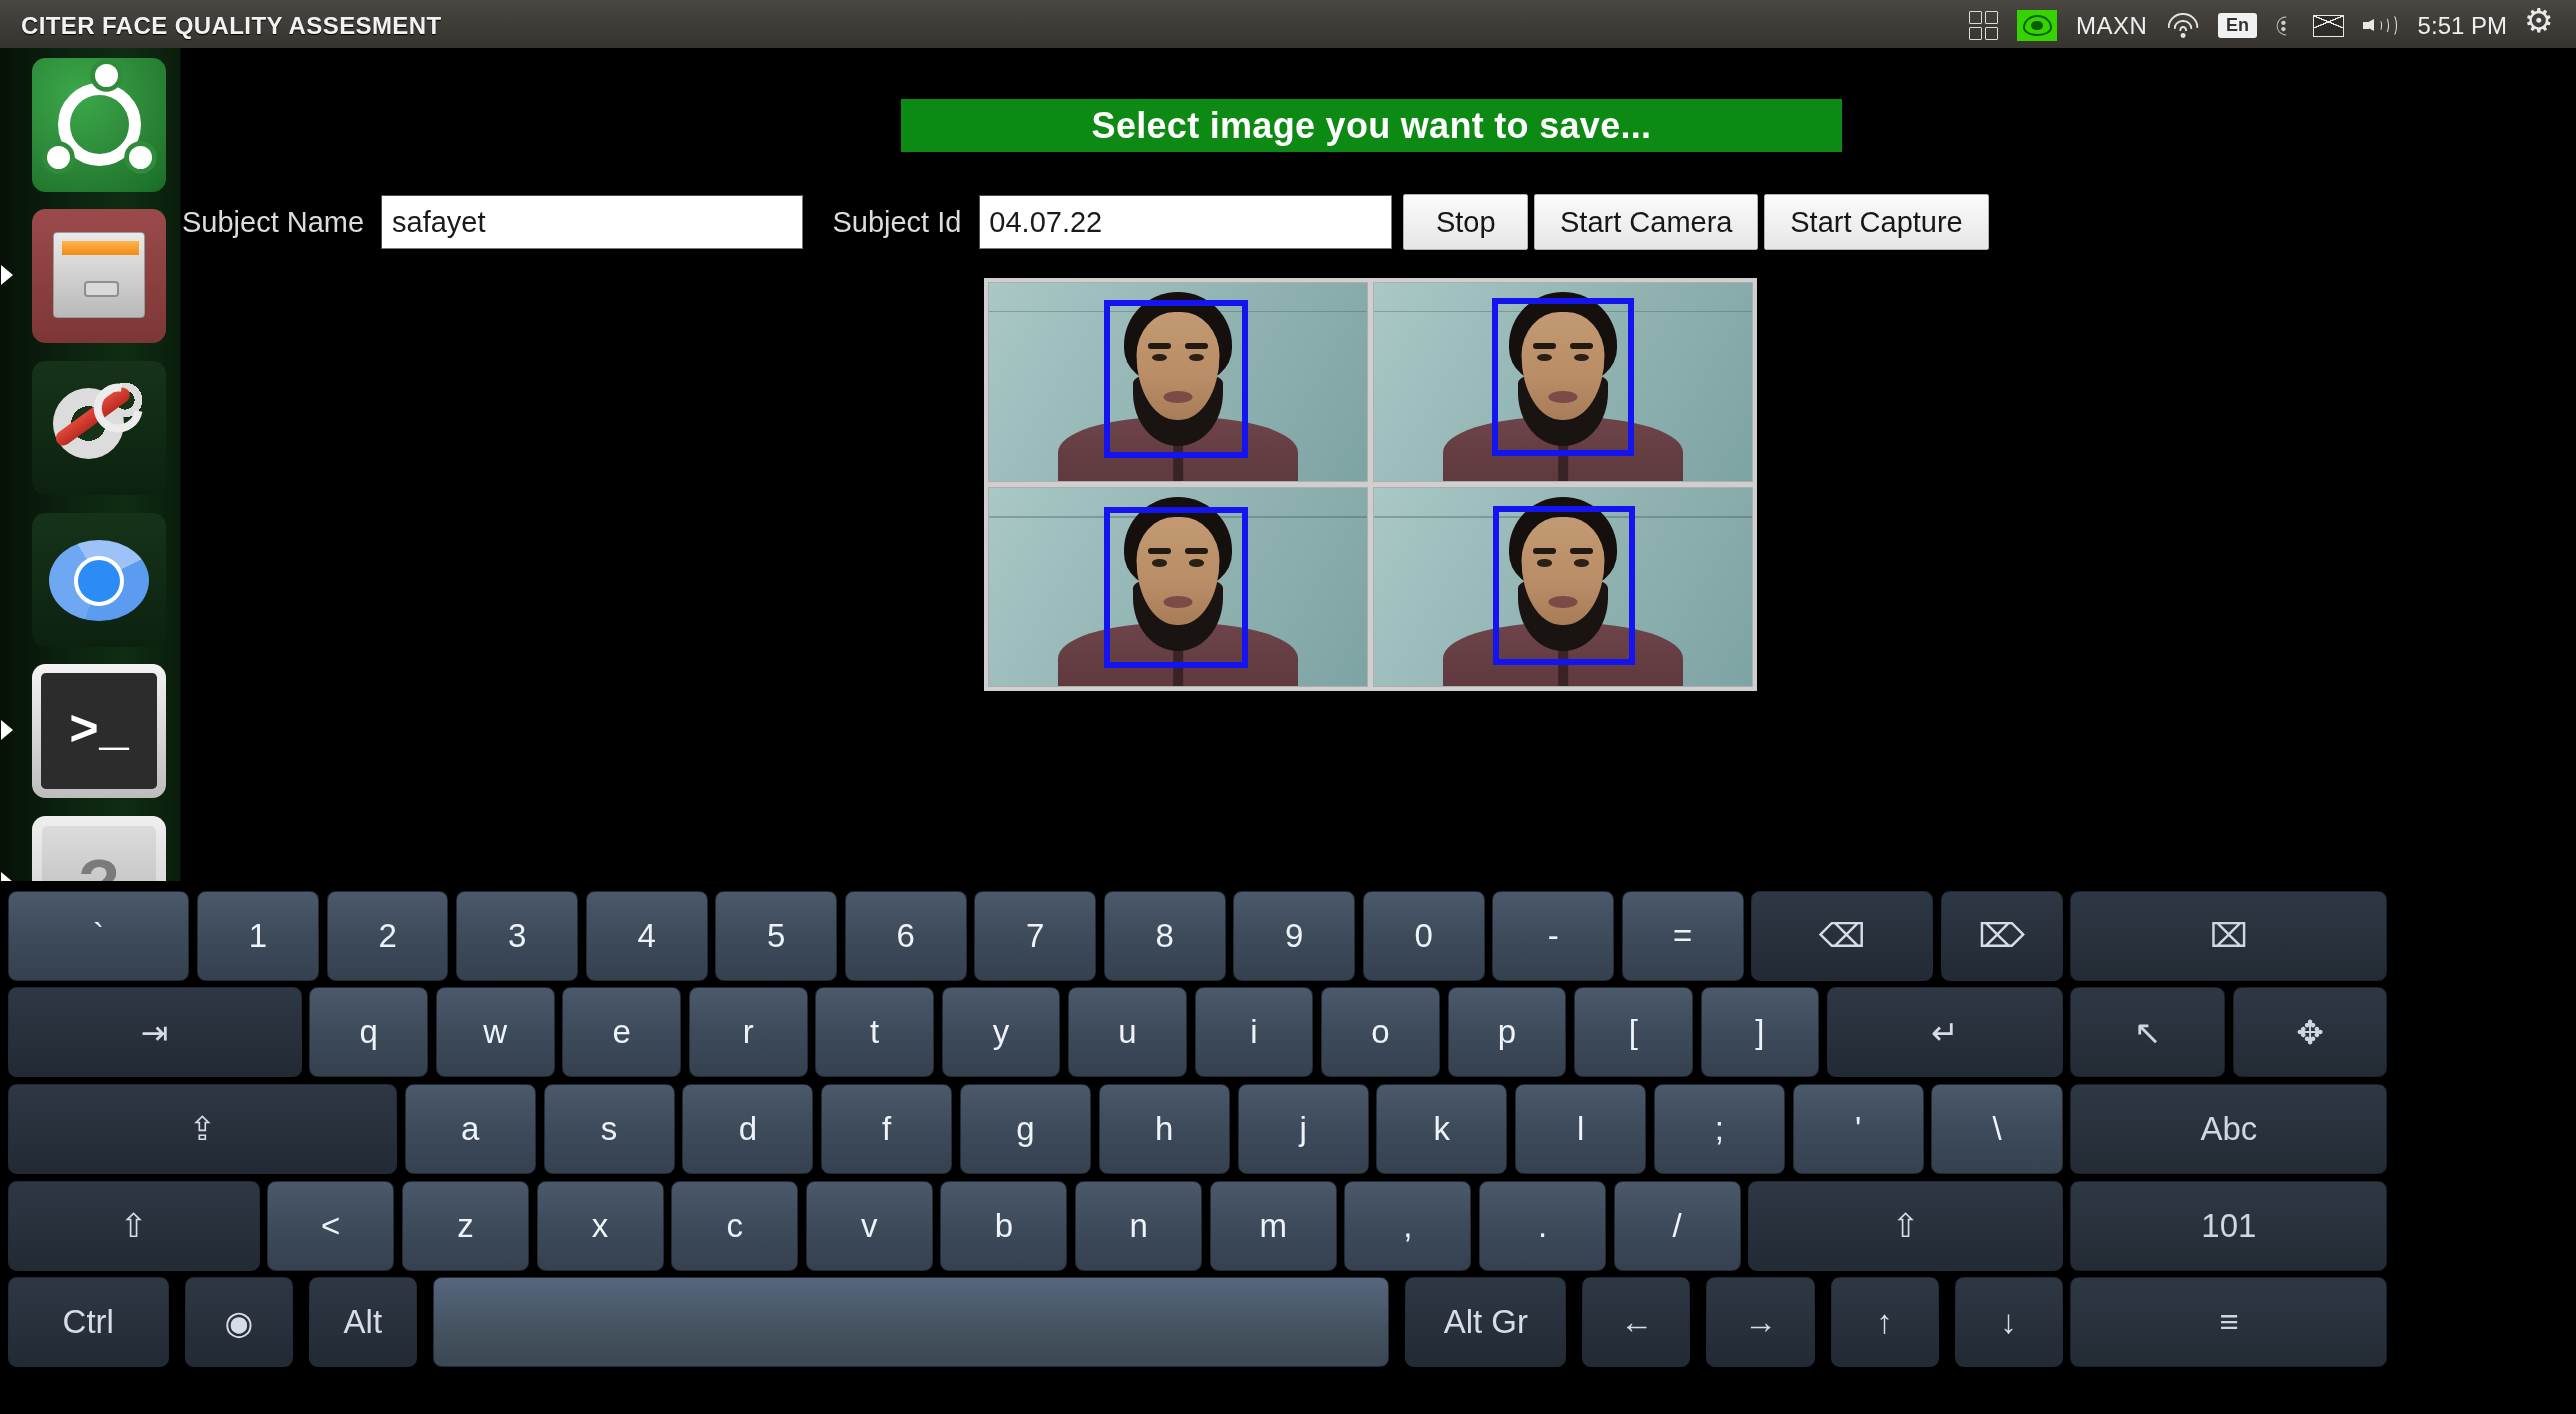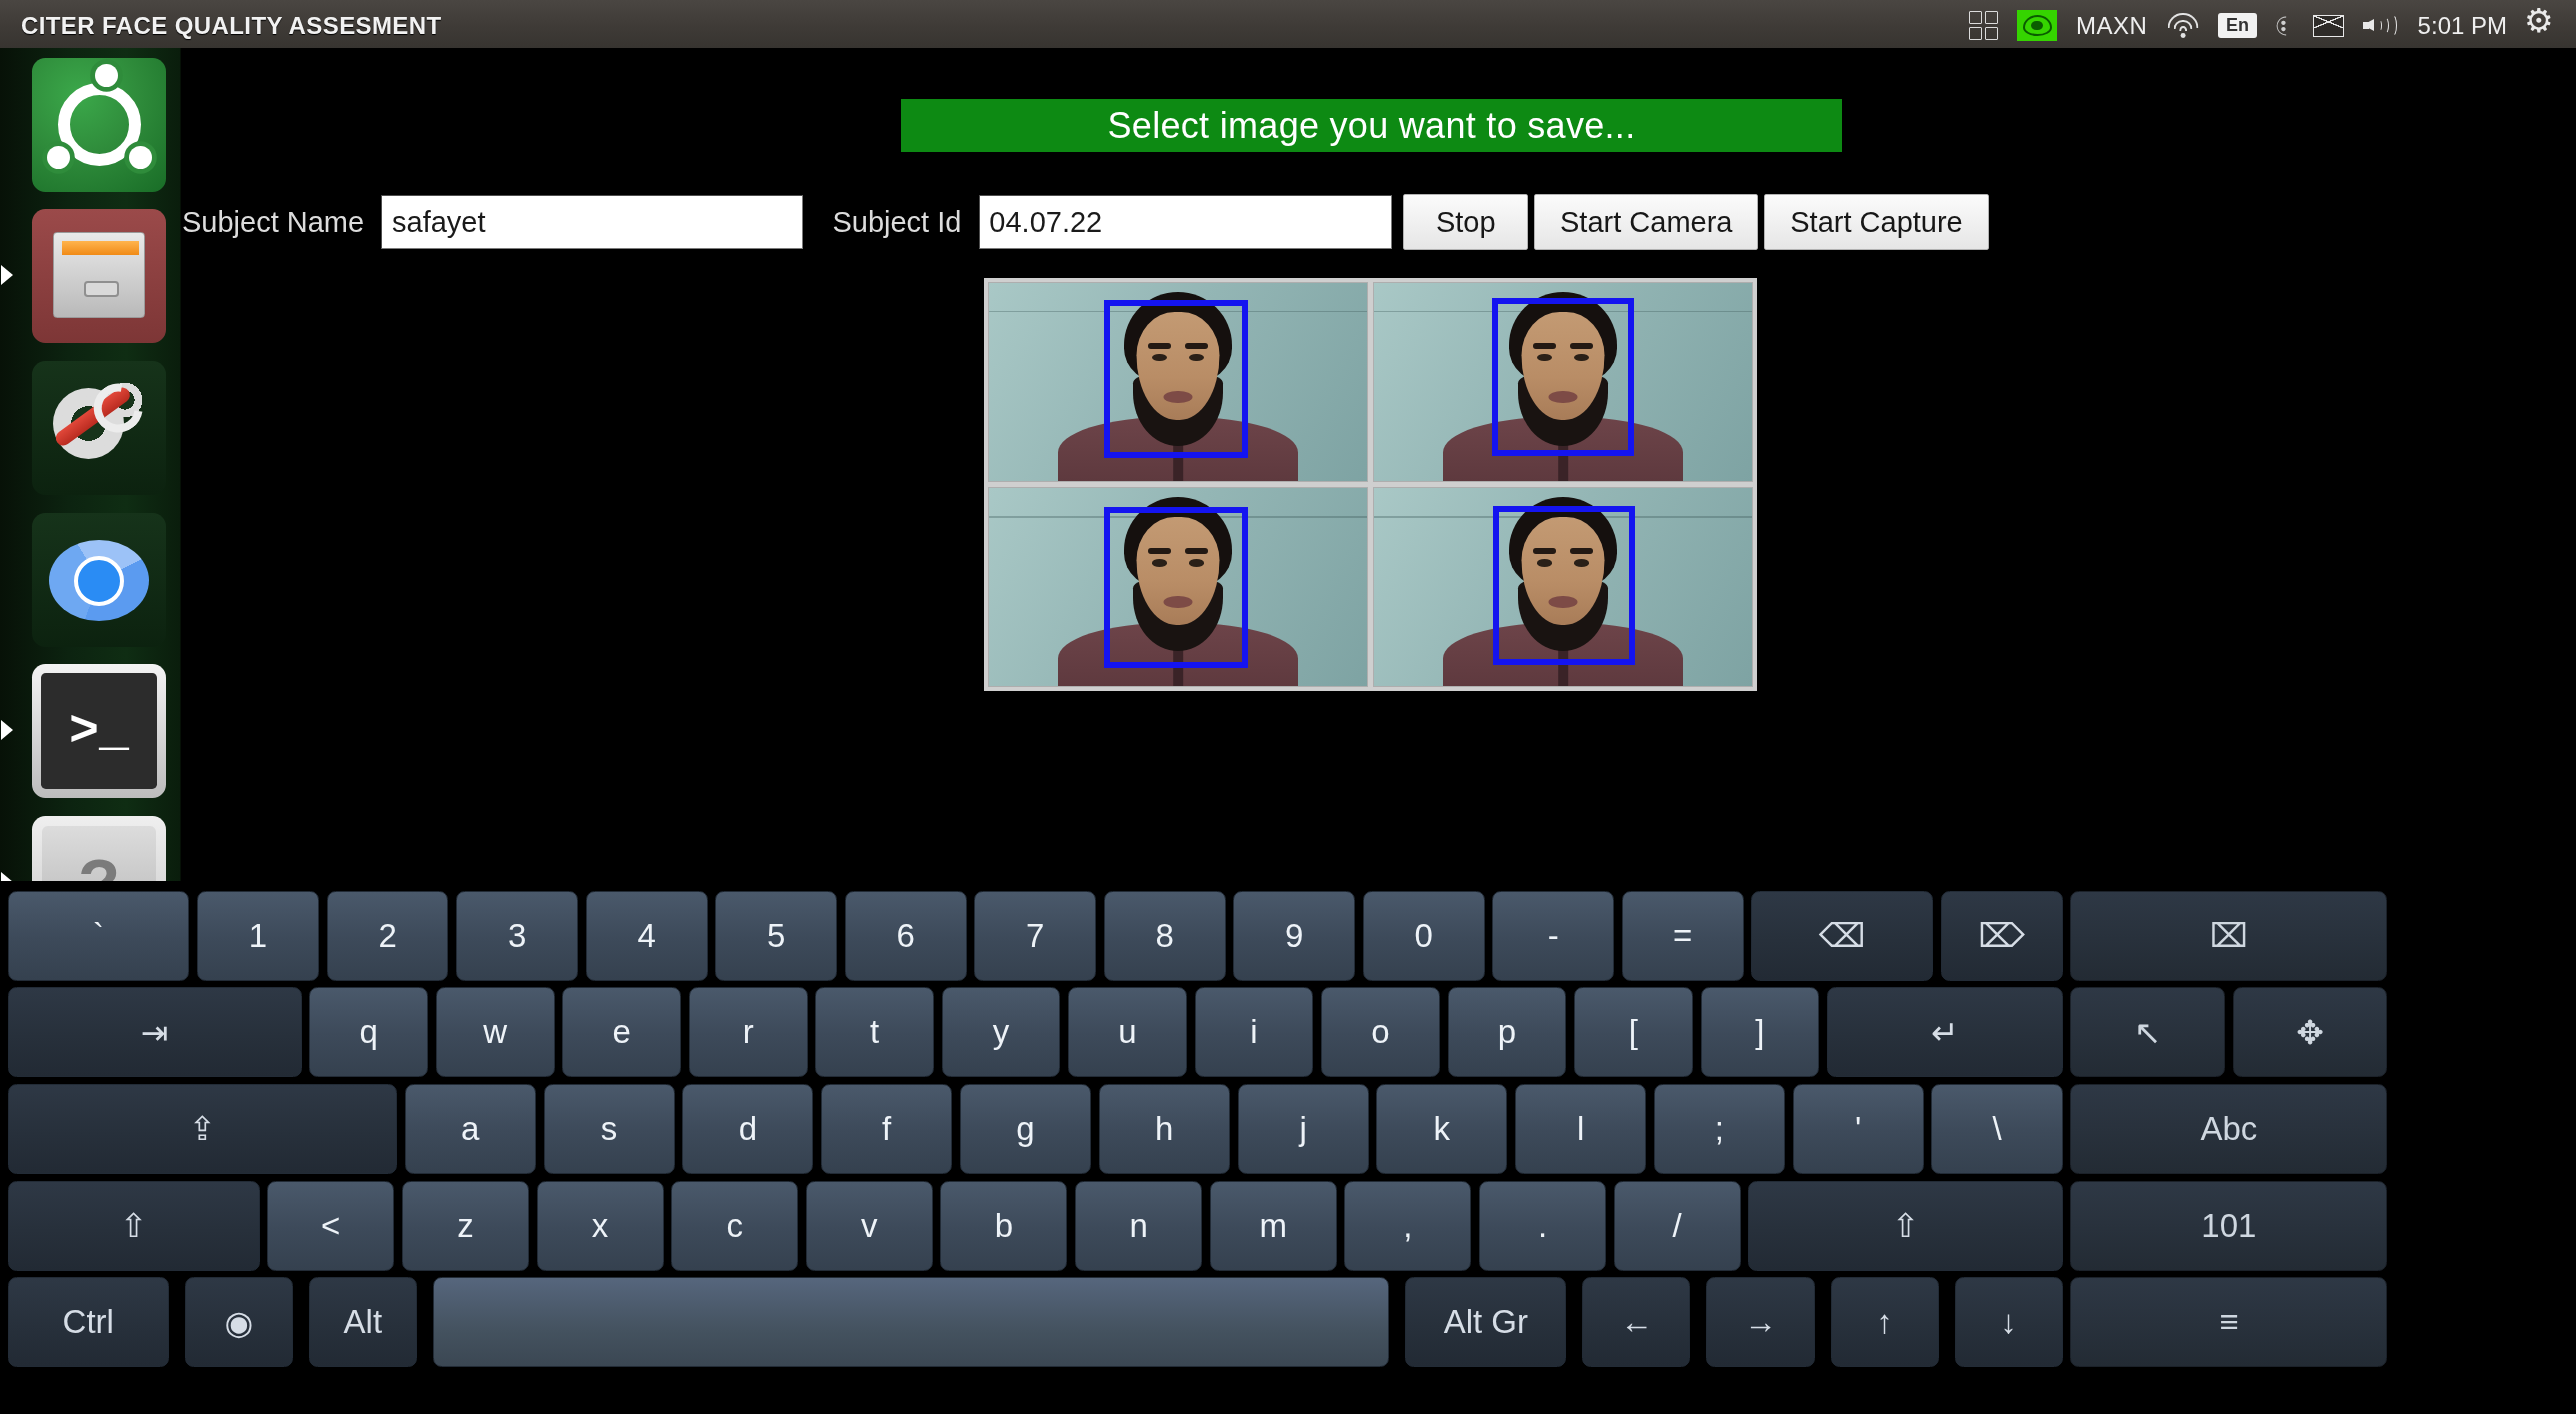--- a/index.html
+++ b/index.html
@@ -138,21 +138,21 @@
   .trash{ position:absolute; left:19px; top:15.4px; width:96px; height:104px; }
   .trash .rim{ width:96px; height:21px; border-radius:50%; background:linear-gradient(to bottom,#f2f2f2,#c7c7c7); border:1.9px solid #9d9d9d; }
   .trash .can{ margin:-5.8px auto 0; width:81px; height:81px; border-radius:0 0 15.4px 15.4px;
      background:linear-gradient(to bottom, rgba(255,255,255,.30), rgba(255,255,255,.10)); position:relative; overflow:hidden; }
 
   
   #app{ position:absolute; left:181px; top:48px; width:2395px; height:1366px; background:#000; }
 
   #banner{
     position:absolute; left:901px; top:99px; width:941px; height:53px;
-    background:#0d8a13; color:#fff; font-size:36px; font-weight:normal;
+    background:#0d8a13; color:#fff; font-size:36px; font-weight:bold;
     display:flex; align-items:center; justify-content:center; letter-spacing:0.3px;
   }
 
   #formrow{ position:absolute; left:182px; top:192px; width:2208px; height:60px; display:flex; align-items:center; }
   .flabel{ color:#dcdcdc; font-size:29px; margin-right:17.3px; white-space:nowrap; }
   .finput{
     height:54px; background:#fff; border:1.9px solid #7a7a7a; border-top-color:#4e4e4e; border-left-color:#4e4e4e;
     font-size:29px; color:#1a1a1a; padding:0 9.6px; outline:none; font-family:"Liberation Sans",sans-serif;
   }
   #subject-name-input{ width:422px; }
@@ -251,21 +251,21 @@
       </div>
     <div class="tray-item">
       <span class="spk">
           <span class="cone"></span>
           <span class="body"></span>
           <span class="arc a1"></span>
           <span class="arc a2"></span>
           <span class="arc a3"></span>
         </span>
     </div>
-    <div class="tray-item clock">5:01 PM</div>
+    <div class="tray-item clock">5:51 PM</div>
     <div class="tray-item">
         <span class="gear-tray"></span>
       </div>
   </div>
 </div>
 
 <div id="launcher">
 
   <div class="lnk ico-ubuntu" style="top:9.6px">
     <span class="ubuntu-glyph">

